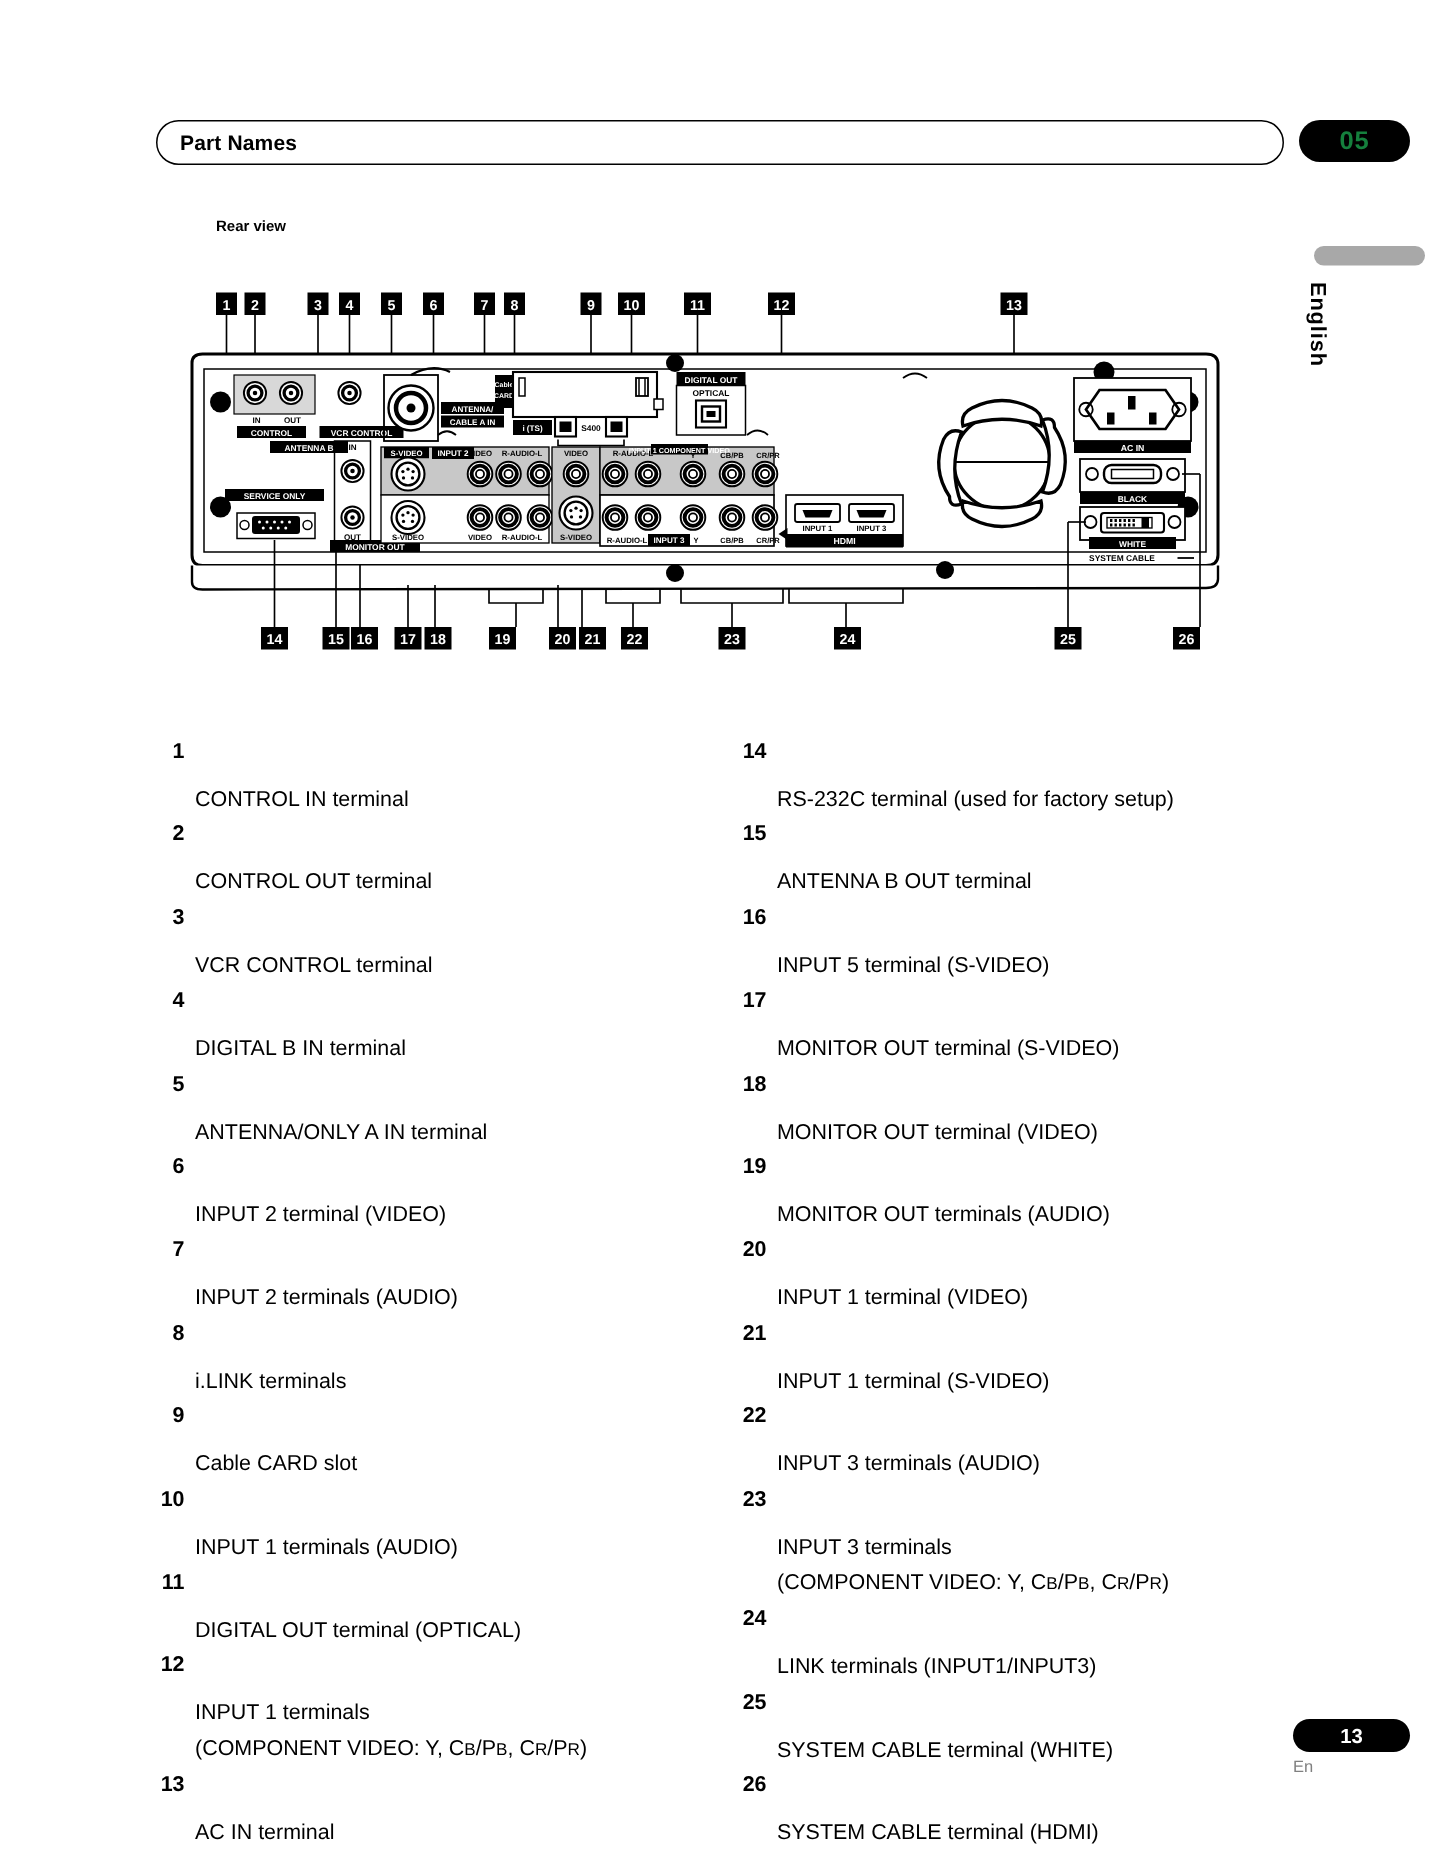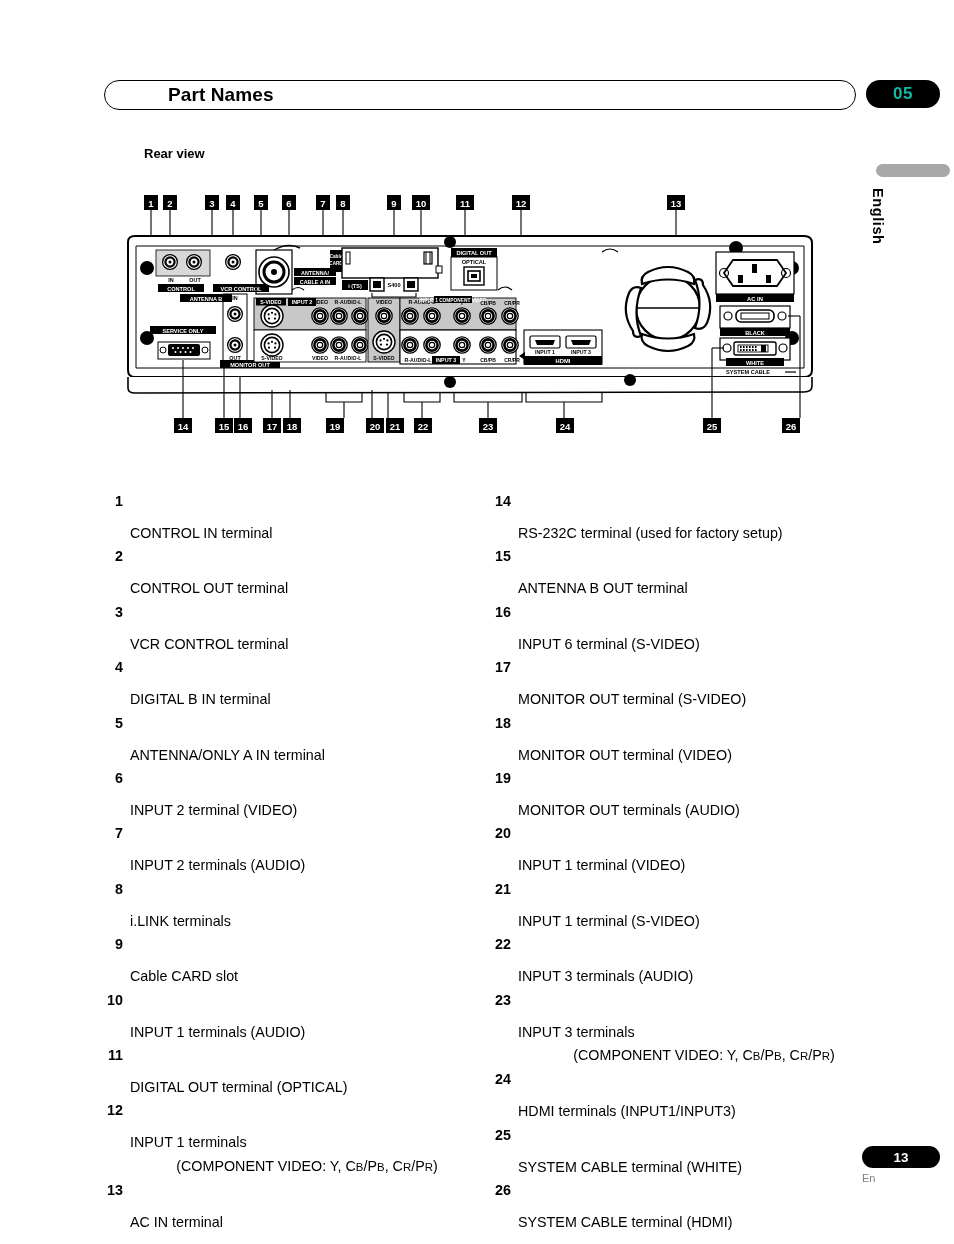--- a/index.html
+++ b/index.html
@@ -24,47 +24,46 @@
     width: 752px;
     height: 30px;
     border: 1.6px solid #000;
     border-radius: 15px;
     box-sizing: border-box;
   }
   #header-title {
     position: absolute;
     left: 120px;
     top: 82px;
-    font-size: 19px;
+    font-size: 14px;
     font-weight: bold;
     letter-spacing: 0.1px;
     line-height: 26px;
-    margin-left: 48px;
   }
   #chapter-badge {
     position: absolute;
     left: 866px;
     top: 80px;
     width: 74px;
     height: 28px;
     background: #000;
     border-radius: 14px;
-    color: #14b8a6;
+    color: #15803d;
     font-size: 17px;
     font-weight: bold;
     display: flex;
     align-items: center;
     justify-content: center;
     letter-spacing: 0.5px;
   }
   #section-label {
     position: absolute;
     left: 104px;
     top: 146px;
-    font-size: 13px;
+    font-size: 10px;
     font-weight: bold;
     padding-left: 40px;
   }
 
   
   #margin-tab {
     position: absolute;
     left: 876px;
     top: 164px;
     width: 74px;
@@ -136,21 +135,21 @@
   }
   .term-num {
     font-weight: bold;
     text-align: right;
     flex: 0 0 auto;
     padding-right: 7px;
   }
   #col-left  .term-num { width: 19px; }
   #col-right .term-num { width: 21px; }
   .term-txt { flex: 1 1 auto; margin-top: 32px; }
-  .term-txt .cont { display: block; text-align: center; }
+  .term-txt .cont { display: block; }
   .sc { font-size: 0.80em; }
 </style>
 </head>
 <body>
 
 <div id="header-bar"></div>
 <div id="header-title">Part Names</div>
 <div id="chapter-badge">05</div>
 <div id="section-label">Rear view</div>
 
@@ -639,21 +638,21 @@
     <div class="term-row">
       <span class="term-num">14</span>
       <span class="term-txt"><span>RS-232C terminal (used for factory setup)</span></span>
     </div>
     <div class="term-row">
       <span class="term-num">15</span>
       <span class="term-txt"><span>ANTENNA B OUT terminal</span></span>
     </div>
     <div class="term-row">
       <span class="term-num">16</span>
-      <span class="term-txt"><span>INPUT 6 terminal (S-VIDEO)</span></span>
+      <span class="term-txt"><span>INPUT 5 terminal (S-VIDEO)</span></span>
     </div>
     <div class="term-row">
       <span class="term-num">17</span>
       <span class="term-txt"><span>MONITOR OUT terminal (S-VIDEO)</span></span>
     </div>
     <div class="term-row">
       <span class="term-num">18</span>
       <span class="term-txt"><span>MONITOR OUT terminal (VIDEO)</span></span>
     </div>
     <div class="term-row">
@@ -671,21 +670,21 @@
     <div class="term-row">
       <span class="term-num">22</span>
       <span class="term-txt"><span>INPUT 3 terminals (AUDIO)</span></span>
     </div>
     <div class="term-row">
       <span class="term-num">23</span>
       <span class="term-txt"><span>INPUT 3 terminals</span><span class="cont"><span>(COMPONENT VIDEO: Y, C</span><span class="sc">B</span><span>/P</span><span class="sc">B</span><span>, C</span><span class="sc">R</span><span>/P</span><span class="sc">R</span><span>)</span></span></span>
     </div>
     <div class="term-row">
       <span class="term-num">24</span>
-      <span class="term-txt"><span>HDMI terminals (INPUT1/INPUT3)</span></span>
+      <span class="term-txt"><span>LINK terminals (INPUT1/INPUT3)</span></span>
     </div>
     <div class="term-row">
       <span class="term-num">25</span>
       <span class="term-txt"><span>SYSTEM CABLE terminal (WHITE)</span></span>
     </div>
     <div class="term-row">
       <span class="term-num">26</span>
       <span class="term-txt"><span>SYSTEM CABLE terminal (HDMI)</span></span>
     </div>
   </div>

